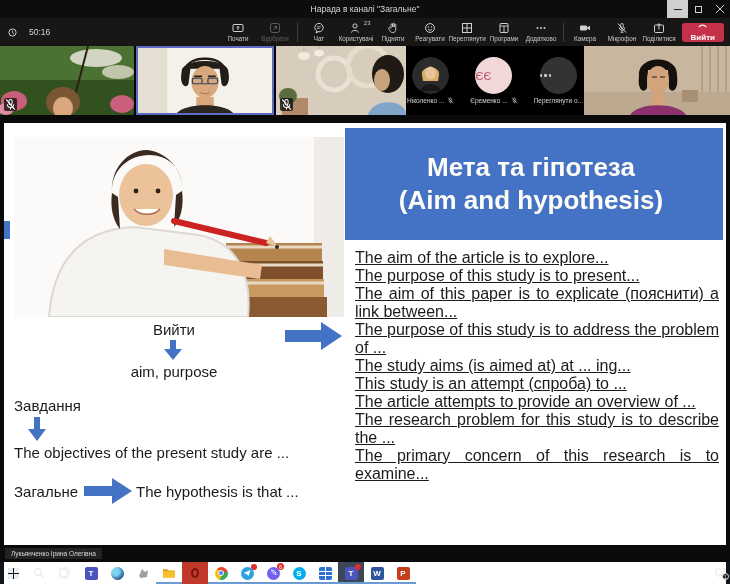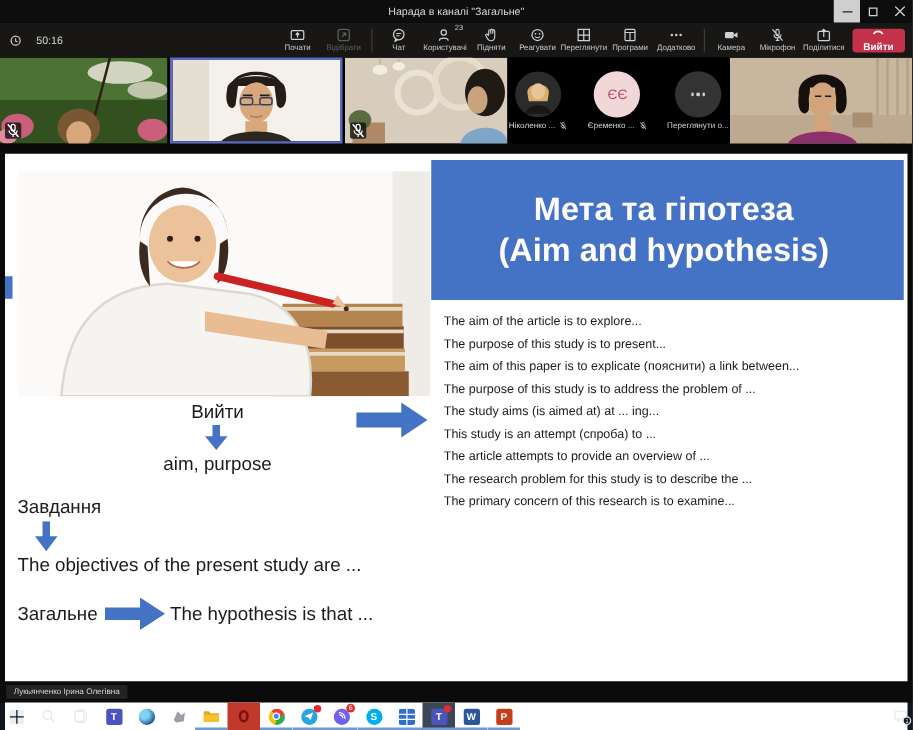--- a/index.html
+++ b/index.html
@@ -34,21 +34,21 @@
   .strip { height:69px; background:#000; display:flex; }
   .tile { position:relative; height:69px; overflow:hidden; background:#111; }
   .tile svg { display:block; width:100%; height:100%; }
   .t1 { width:134px; margin-right:2px; }
   .t2 { width:138px; margin-right:2px; border:2px solid #5b6bc0; }
   .t3 { width:130px; }
   .t4 { width:146px; }
   .avatars { flex:1; display:flex; align-items:center; justify-content:center; gap:16px; }
   .av-item { display:flex; flex-direction:column; align-items:center; gap:3px; }
   .av-circle { width:37px; height:37px; border-radius:50%; overflow:hidden;
-               display:flex; align-items:center; justify-content:center; }
+               display:flex; align-items:center; justify-content:flex-start; }
   .av-pink { background:#f2d7d9; color:#b4515f; font-size:11px; }
   .av-dark { background:#333; }
   .av-dots { display:flex; gap:2px; }
   .av-dots i { width:2.5px; height:2.5px; border-radius:50%; background:#cfcfcf; }
   .av-name { display:flex; align-items:center; gap:3px; color:#d5d5d5; font-size:6.5px; }
   .micmute { position:absolute; left:4px; bottom:4px; width:13px; height:13px;
              background:rgba(18,18,18,.82); border-radius:2px;
              display:flex; align-items:center; justify-content:center; }
 
   
@@ -56,21 +56,21 @@
   .slide { position:absolute; left:4px; top:8px; width:722px; height:502px; background:#fff; }
   .salmon { position:absolute; left:0; bottom:0; width:100%; height:29px; }
   .accent { position:absolute; left:0; top:98px; width:6px; height:18px; }
   .photo { position:absolute; left:10px; top:14px; width:330px; height:180px; }
   .photo svg { display:block; width:100%; height:100%; }
   .blue-block { position:absolute; left:341px; top:5px; width:378px; height:112px;
                 display:flex; flex-direction:column; justify-content:center; }
   .blue-block .bt { color:#fdfcf7; font-size:26px; font-weight:bold; line-height:33px;
                     text-align:center; padding-right:6px; }
   .rlist { position:absolute; left:351px; top:126px; width:364px; color:#1b1b1b; }
-  .rline { font-size:10px; line-height:18px; text-align:justify; }
+  .rline { font-size:16px; line-height:18px; text-align:justify;text-decoration:underline; }
   .lbl { position:absolute; color:#1b1b1b; font-size:15px; }
   .ctr { text-align:center; }
   .arrow { position:absolute; }
   .presenterbar { position:absolute; left:0; bottom:0; width:100%; height:17px; background:#0b0b0b;
                   display:flex; align-items:center; }
   .presenter-label { margin-left:5px; background:#222; color:#d9d9d9; font-size:6.5px;
                      padding:2px 6px; }
 
   
   .taskbar { height:22px; background:#10161e; display:flex; align-items:center; }

